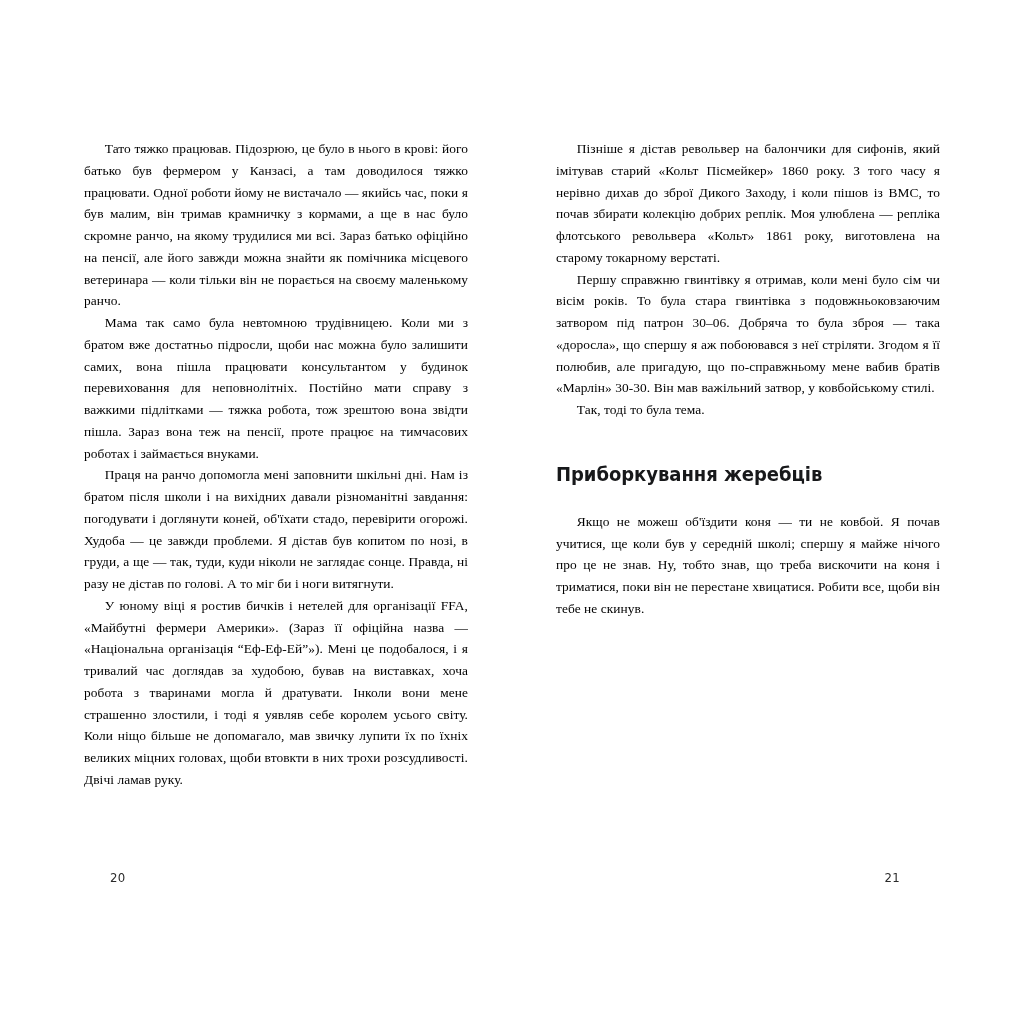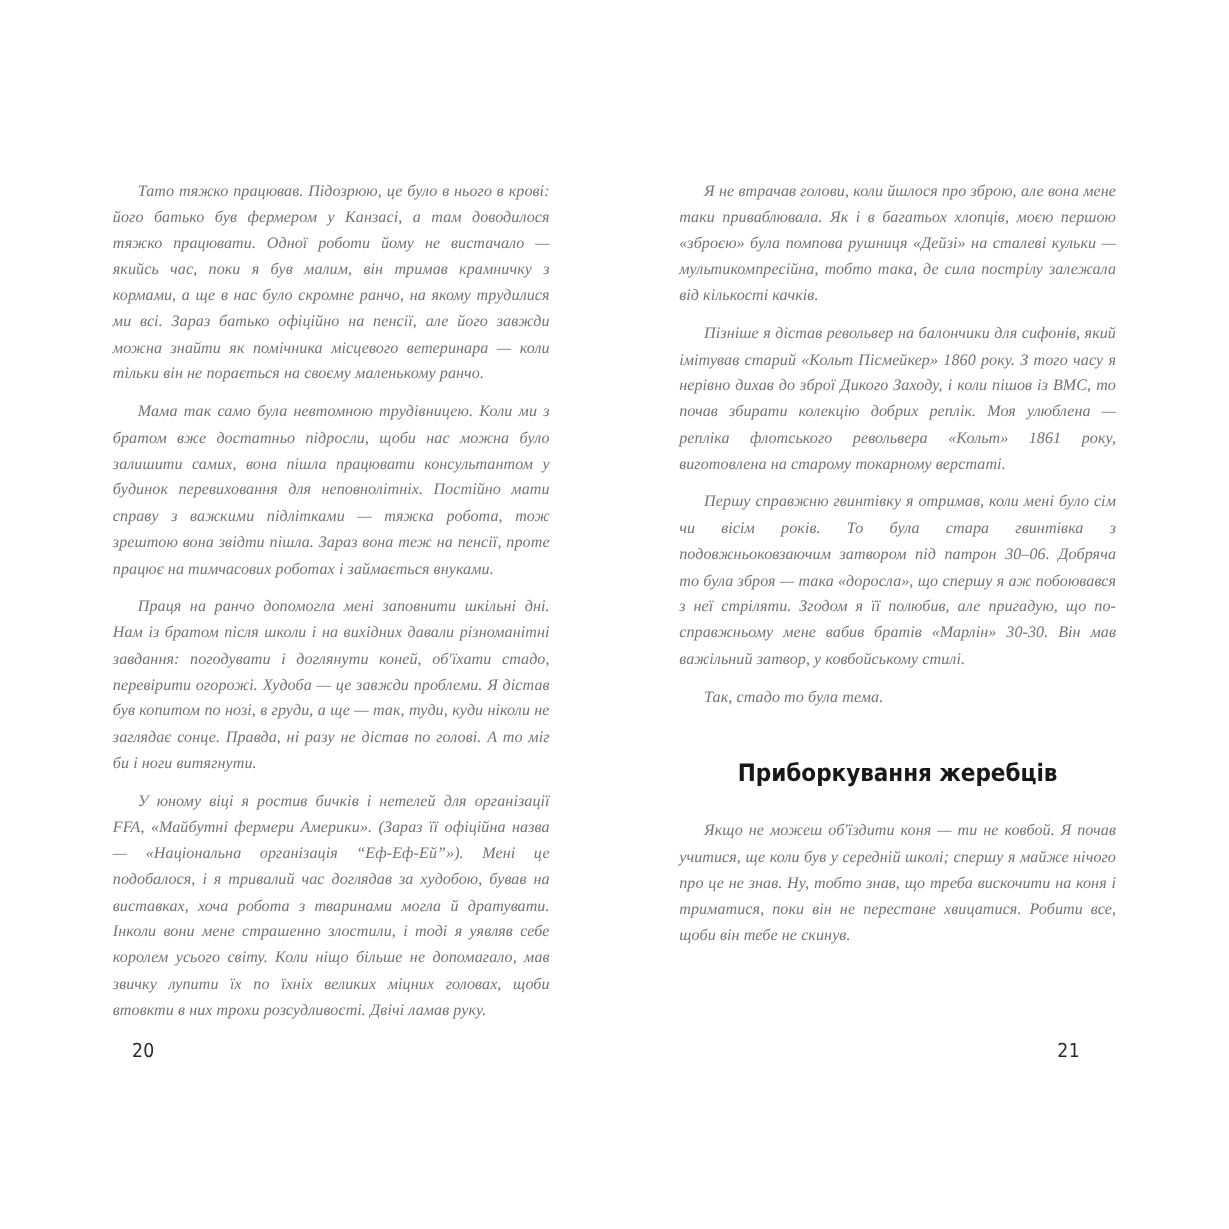--- a/index.html
+++ b/index.html
@@ -35,65 +35,64 @@
   }
   .page-right {
     padding: 138px 84px 0 44px;
   }
 
   .text-column {
     width: 100%;
   }
 
   p.body-par {
-    margin: 10px;
+    margin: 0;
     padding: 0;
     text-indent: 1.55em;
     text-align: justify;
     font-family: "Liberation Serif", "DejaVu Serif", serif;
     font-size: 13.4px;
     line-height: 21.75px;
-    color: #737373;
+    color: #000000;
     letter-spacing: 0.005em;
     -webkit-font-smoothing: antialiased;
     hyphens: manual;
-    font-style: italic;
   }
 
   p.body-par + p.body-par {
     margin-top: 0;
   }
 
   h2.section-heading {
     margin: 0;
     padding: 0;
     font-family: "DejaVu Sans Condensed", "Liberation Sans Narrow", "Liberation Sans", sans-serif;
     font-size: 20px;
     font-weight: 700;
     line-height: 26px;
     color: #17181a;
     letter-spacing: -0.002em;
-    text-align: center;
+    text-align: left;
     font-stretch: condensed;
   }
 
   .heading-block {
     margin-top: 40px;
     margin-bottom: 24px;
   }
 
   .after-heading {
     text-indent: 0;
   }
 
   .folio {
     position: absolute;
     bottom: 139px;
     font-family: "DejaVu Sans Condensed", "Liberation Sans Narrow", "Liberation Sans", sans-serif;
-    font-size: 16px;
+    font-size: 13px;
     font-weight: 400;
     color: #2a2a2a;
     letter-spacing: 0.02em;
     font-stretch: condensed;
   }
   .folio-left  { left: 110px; }
   .folio-right { right: 124px; }
 
   .gutter-shadow {
     position: absolute;
@@ -113,24 +112,23 @@
       <p class="body-par">Тато тяжко працював. Підозрюю, це було в нього в крові: його батько був фермером у Канзасі, а там доводилося тяжко працювати. Одної роботи йому не вистачало — якийсь час, поки я був малим, він тримав крамничку з кормами, а ще в нас було скромне ранчо, на якому трудилися ми всі. Зараз батько офіційно на пенсії, але його завжди можна знайти як помічника місцевого ветеринара — коли тільки він не порається на своєму маленькому ранчо.</p>
       <p class="body-par">Мама так само була невтомною трудівницею. Коли ми з братом вже достатньо підросли, щоби нас можна було залишити самих, вона пішла працювати консультантом у будинок перевиховання для неповнолітніх. Постійно мати справу з важкими підлітками — тяжка робота, тож зрештою вона звідти пішла. Зараз вона теж на пенсії, проте працює на тимчасових роботах і займається внуками.</p>
       <p class="body-par">Праця на ранчо допомогла мені заповнити шкільні дні. Нам із братом після школи і на вихідних давали різноманітні завдання: погодувати і доглянути коней, об'їхати стадо, перевірити огорожі. Худоба — це завжди проблеми. Я дістав був копитом по нозі, в груди, а ще — так, туди, куди ніколи не заглядає сонце. Правда, ні разу не дістав по голові. А то міг би і ноги витягнути.</p>
       <p class="body-par">У юному віці я ростив бичків і нетелей для організації FFA, «Майбутні фермери Америки». (Зараз її офіційна назва — «Національна організація “Еф-Еф-Ей”»). Мені це подобалося, і я тривалий час доглядав за худобою, бував на виставках, хоча робота з тваринами могла й дратувати. Інколи вони мене страшенно злостили, і тоді я уявляв себе королем усього світу. Коли ніщо більше не допомагало, мав звичку лупити їх по їхніх великих міцних головах, щоби втовкти в них трохи розсудливості. Двічі ламав руку.</p>
     </div>
     <div class="folio folio-left">20</div>
   </div>
 
   <div class="page page-right">
     <div class="text-column">
-      <p class="body-par">Я не втрачав голови, коли йшлося про зброю, але вона мене таки приваблювала. Як і в багатьох хлопців, моєю першою «зброєю» була помпова рушниця «Дейзі» на сталеві кульки — мультикомпресійна, тобто така, де сила пострілу залежала від кількості качків.</p>
       <p class="body-par">Пізніше я дістав револьвер на балончики для сифонів, який імітував старий «Кольт Пісмейкер» 1860 року. З того часу я нерівно дихав до зброї Дикого Заходу, і коли пішов із ВМС, то почав збирати колекцію добрих реплік. Моя улюблена — репліка флотського револьвера «Кольт» 1861 року, виготовлена на старому токарному верстаті.</p>
       <p class="body-par">Першу справжню гвинтівку я отримав, коли мені було сім чи вісім років. То була стара гвинтівка з подовжньоковзаючим затвором під патрон 30–06. Добряча то була зброя — така «доросла», що спершу я аж побоювався з неї стріляти. Згодом я її полюбив, але пригадую, що по-справжньому мене вабив братів «Марлін» 30-30. Він мав важільний затвор, у ковбойському стилі.</p>
-      <p class="body-par">Так, стадо то була тема.</p>
+      <p class="body-par">Так, тоді то була тема.</p>
 
       <div class="heading-block">
         <h2 class="section-heading">Приборкування жеребців</h2>
       </div>
 
       <p class="body-par after-heading">Якщо не можеш об'їздити коня — ти не ковбой. Я почав учитися, ще коли був у середній школі; спершу я майже нічого про це не знав. Ну, тобто знав, що треба вискочити на коня і триматися, поки він не перестане хвицатися. Робити все, щоби він тебе не скинув.</p>
     </div>
     <div class="folio folio-right">21</div>
   </div>
 

